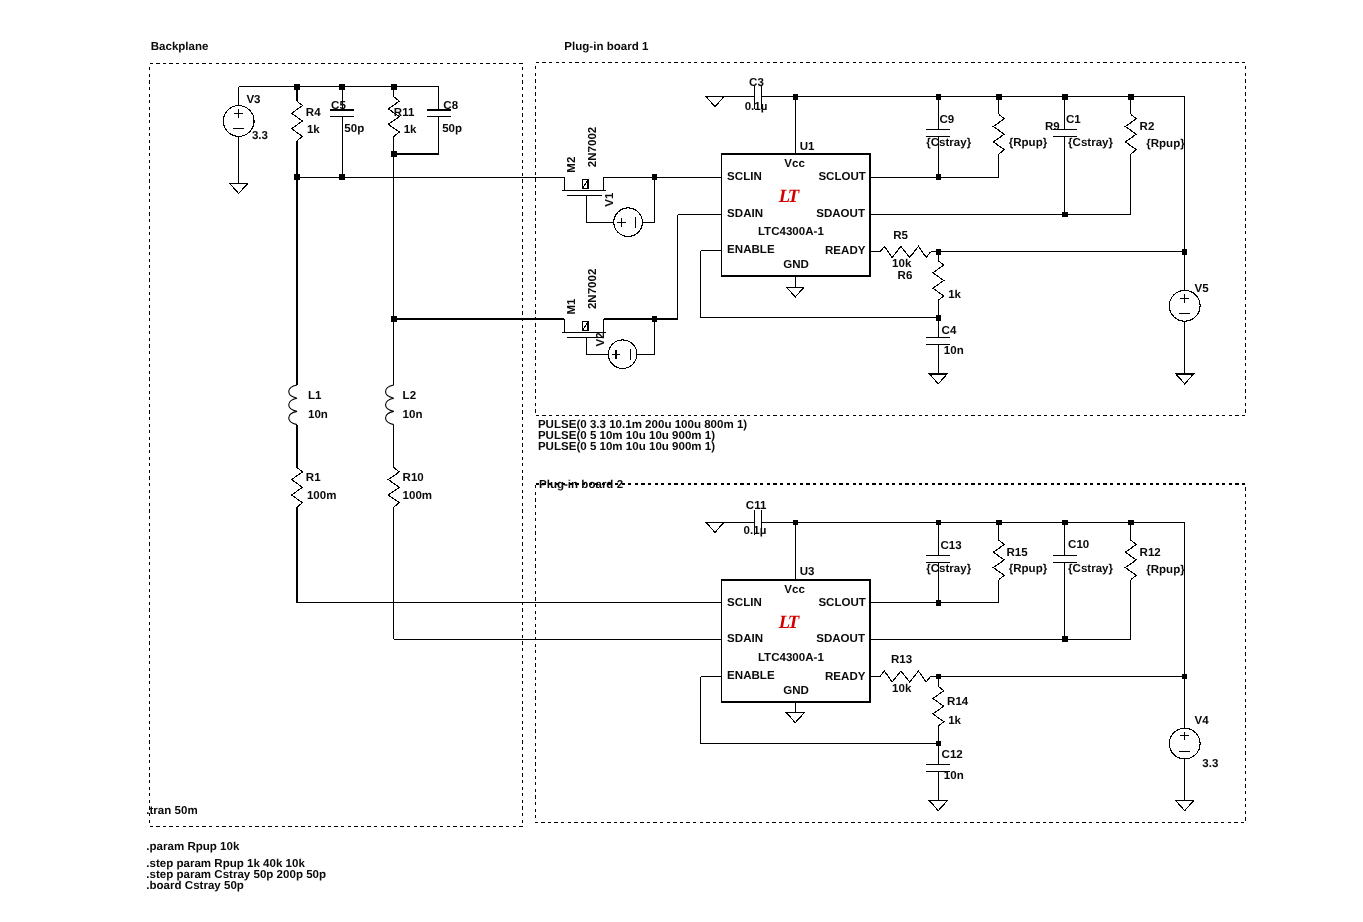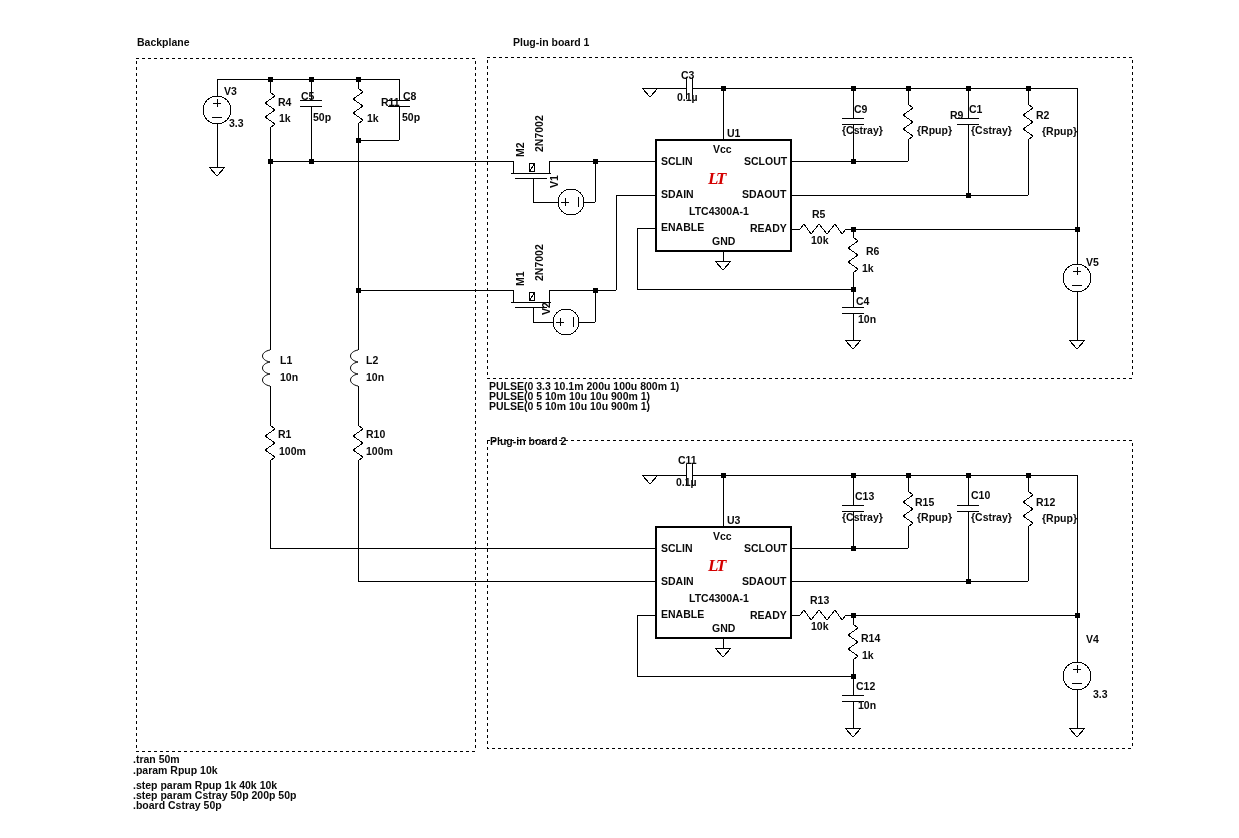--- a/index.html
+++ b/index.html
@@ -261,21 +261,21 @@
 <div class="lbl" style="left:137px;top:37px">Backplane</div>
 <div class="lbl" style="left:513px;top:37px">Plug-in board 1</div>
 <div class="lbl" style="left:490px;top:436px">Plug-in board 2</div>
 
 <div class="lbl" style="left:224px;top:86px">V3</div>
 <div class="lbl" style="left:229px;top:118px">3.3</div>
 <div class="lbl" style="left:278px;top:97px">R4</div>
 <div class="lbl" style="left:279px;top:113px">1k</div>
 <div class="lbl" style="left:301px;top:91px">C5</div>
 <div class="lbl" style="left:313px;top:112px">50p</div>
-<div class="lbl" style="left:381px;top:97px">R11</div>
+<div class="lbl" style="left:358px;top:97px">R11</div>
 <div class="lbl" style="left:367px;top:113px">1k</div>
 <div class="lbl" style="left:403px;top:91px">C8</div>
 <div class="lbl" style="left:402px;top:112px">50p</div>
 <div class="lbl" style="left:280px;top:355px">L1</div>
 <div class="lbl" style="left:280px;top:372px">10n</div>
 <div class="lbl" style="left:366px;top:355px">L2</div>
 <div class="lbl" style="left:366px;top:372px">10n</div>
 <div class="lbl" style="left:278px;top:429px">R1</div>
 <div class="lbl" style="left:279px;top:446px">100m</div>
 <div class="lbl" style="left:366px;top:429px">R10</div>
@@ -304,21 +304,21 @@
 <div class="lbl" style="left:854px;top:104px">C9</div>
 <div class="lbl" style="left:842px;top:125px">{Cstray}</div>
 <div class="lbl" style="left:950px;top:110px">R9</div>
 <div class="lbl" style="left:917px;top:125px">{Rpup}</div>
 <div class="lbl" style="left:969px;top:104px">C1</div>
 <div class="lbl" style="left:971px;top:125px">{Cstray}</div>
 <div class="lbl" style="left:1036px;top:110px">R2</div>
 <div class="lbl" style="left:1042px;top:126px">{Rpup}</div>
 <div class="lbl" style="left:812px;top:209px">R5</div>
 <div class="lbl" style="left:811px;top:235px">10k</div>
-<div class="lbl" style="left:866px;top:246px">R6</div>
+<div class="lbl" style="left:816px;top:246px">R6</div>
 <div class="lbl" style="left:862px;top:263px">1k</div>
 <div class="lbl" style="left:856px;top:296px">C4</div>
 <div class="lbl" style="left:858px;top:314px">10n</div>
 <div class="lbl" style="left:1086px;top:257px">V5</div>
 
 <div class="ann" style="left:489px;top:381px">PULSE(0 3.3 10.1m 200u 100u 800m 1)</div>
 <div class="ann" style="left:489px;top:391px">PULSE(0 5 10m 10u 10u 900m 1)</div>
 <div class="ann" style="left:489px;top:401px">PULSE(0 5 10m 10u 10u 900m 1)</div>
 
 <div class="lbl" style="left:678px;top:455px">C11</div>
@@ -342,22 +342,22 @@
 <div class="lbl" style="left:971px;top:490px">C10</div>
 <div class="lbl" style="left:971px;top:512px">{Cstray}</div>
 <div class="lbl" style="left:1036px;top:497px">R12</div>
 <div class="lbl" style="left:1042px;top:513px">{Rpup}</div>
 <div class="lbl" style="left:810px;top:595px">R13</div>
 <div class="lbl" style="left:811px;top:621px">10k</div>
 <div class="lbl" style="left:861px;top:633px">R14</div>
 <div class="lbl" style="left:862px;top:650px">1k</div>
 <div class="lbl" style="left:856px;top:681px">C12</div>
 <div class="lbl" style="left:858px;top:700px">10n</div>
-<div class="lbl" style="left:1086px;top:634px">V4</div>
+<div class="lbl" style="left:1086px;top:650px">V4</div>
 <div class="lbl" style="left:1093px;top:689px">3.3</div>
 
-<div class="ann" style="left:133px;top:754px">.tran 50m</div>
+<div class="ann" style="left:133px;top:732px">.tran 50m</div>
 <div class="ann" style="left:133px;top:765px">.param Rpup 10k</div>
 <div class="ann" style="left:133px;top:780px">.step param Rpup 1k 40k 10k</div>
 <div class="ann" style="left:133px;top:790px">.step param Cstray 50p 200p 50p</div>
 <div class="ann" style="left:133px;top:800px">.board Cstray 50p</div>
 
 </div>
 
 </body></html>

